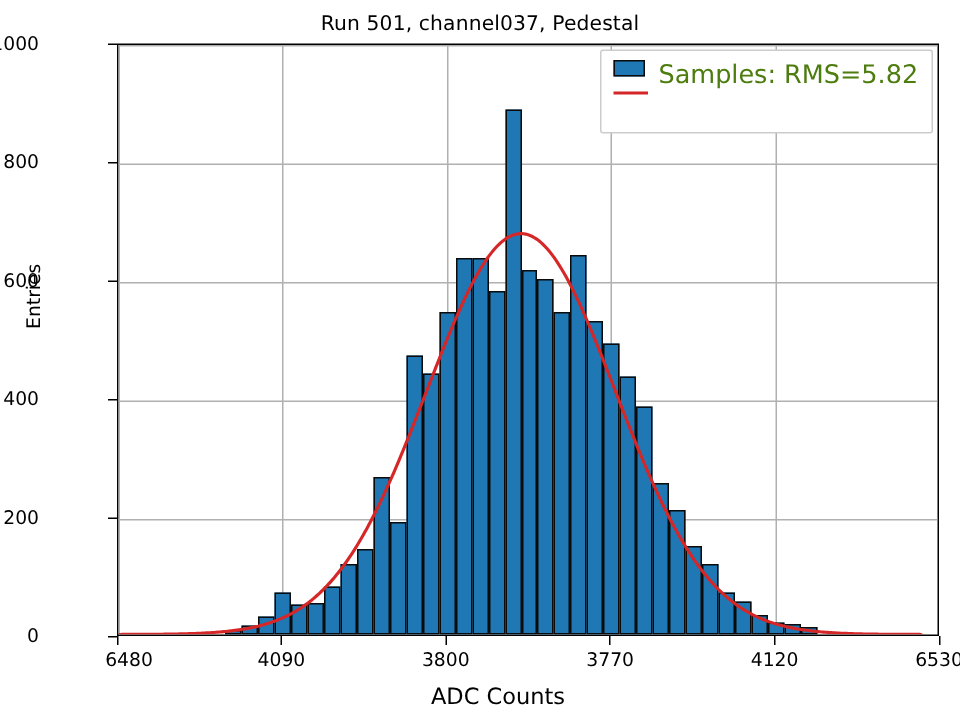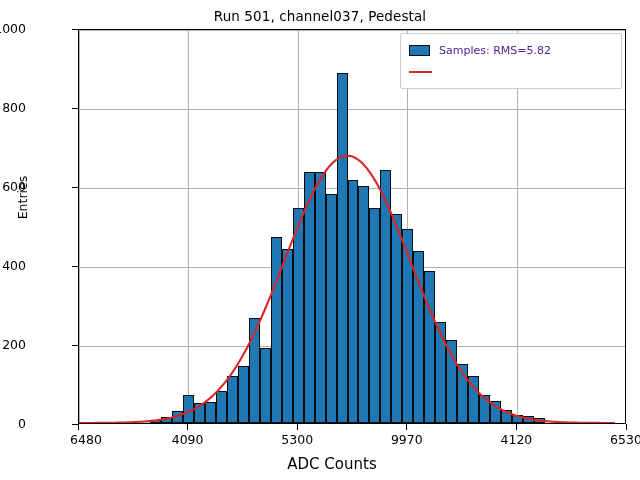--- a/index.html
+++ b/index.html
@@ -75,23 +75,23 @@
     position:absolute;
     left:400px;top:33px;
     width:222px;
     box-sizing:border-box;
     background:#ffffff;
     border:1px solid #cccccc;
     border-radius:2px;
     padding:6px 8px 6px 8px;
   }
   .legend-row{
-    display:flex;align-items:center;
+    display:flex;align-items:flex-start;
     height:21px;
-    font-size:11px;color:#4c1d95;
+    font-size:17px;color:#4d7c0f;
     white-space:nowrap;
   }
   .swatch-patch{
     width:21px;height:11px;
     background:#1f77b4;border:1px solid #0b0b0b;
     box-sizing:border-box;
     margin-right:9px;flex:none;
   }
   .swatch-line{
     width:23px;height:0;flex:none;margin-right:9px;
@@ -122,23 +122,23 @@
       <div class="ticklabel-y" style="top: 100px;">800</div>
       <div class="tick-y" style="top: 28.5px;"></div>
       <div class="ticklabel-y" style="top: 21px;">1000</div>
     </div>
   <div id="xticks-container">
       <div class="tick-x" style="left: 77.5px;"></div>
       <div class="ticklabel-x" style="left: 86px;">6480</div>
       <div class="tick-x" style="left: 187.1px;"></div>
       <div class="ticklabel-x" style="left: 187.6px;">4090</div>
       <div class="tick-x" style="left: 296.7px;"></div>
-      <div class="ticklabel-x" style="left: 297.2px;">5300</div>
+      <div class="ticklabel-x" style="left: 297.2px;">3800</div>
       <div class="tick-x" style="left: 406.3px;"></div>
-      <div class="ticklabel-x" style="left: 406.8px;">9970</div>
+      <div class="ticklabel-x" style="left: 406.8px;">3770</div>
       <div class="tick-x" style="left: 515.9px;"></div>
       <div class="ticklabel-x" style="left: 516.4px;">4120</div>
       <div class="tick-x" style="left: 625.5px;"></div>
       <div class="ticklabel-x" style="left: 626px;">6530</div>
     </div>
 
   <div id="plot-area">
     <div id="grid-layer">
         <div class="gridline-h" style="top: 315.5px;"></div>
         <div class="gridline-h" style="top: 236.5px;"></div>

